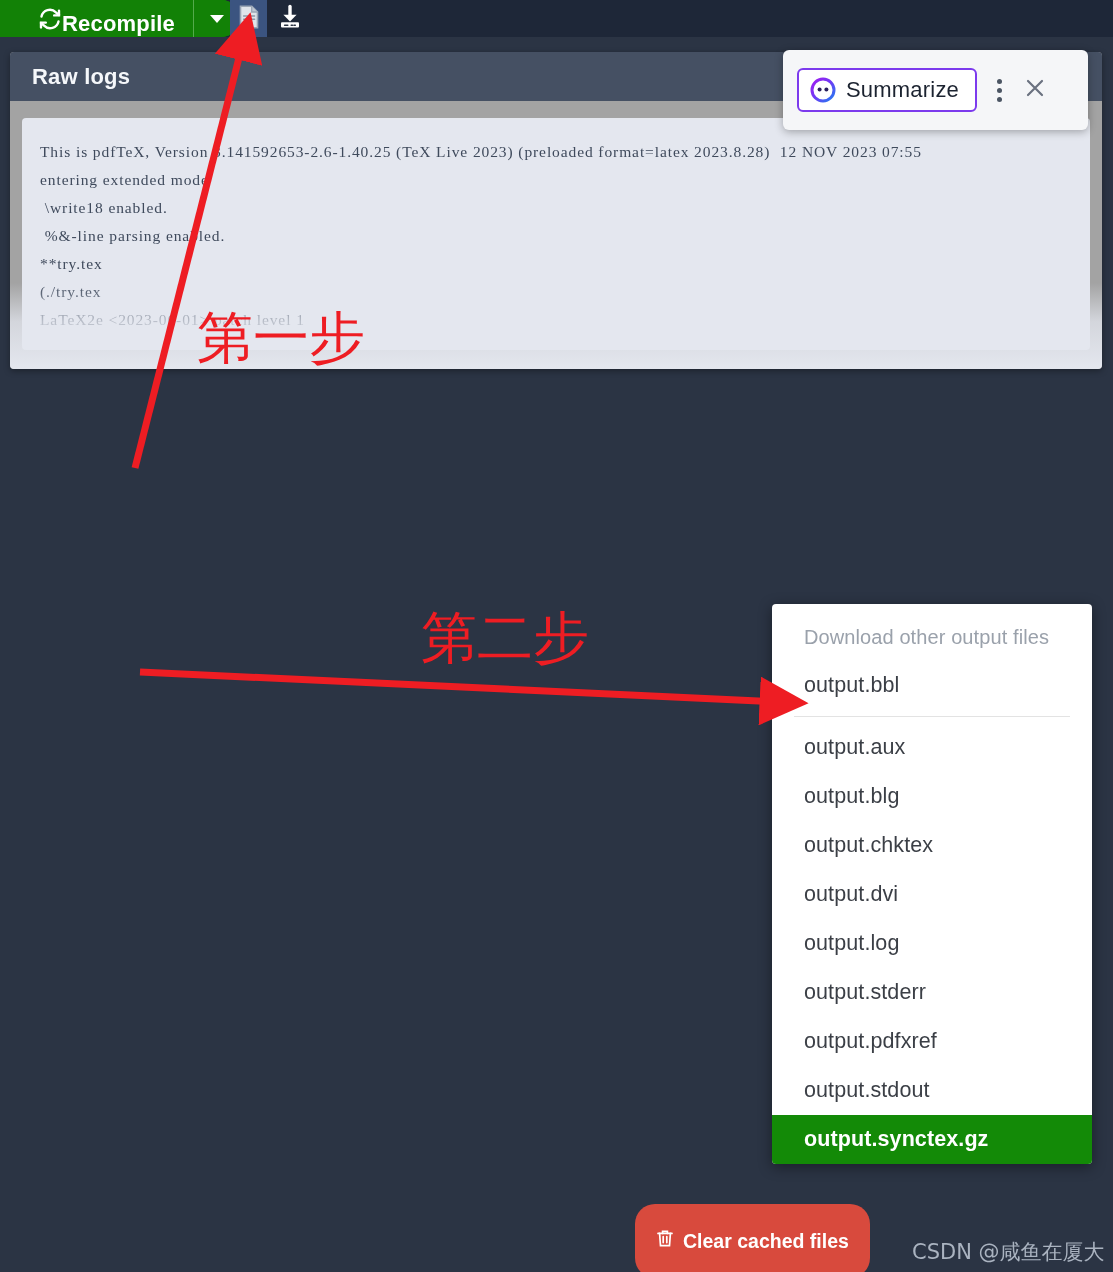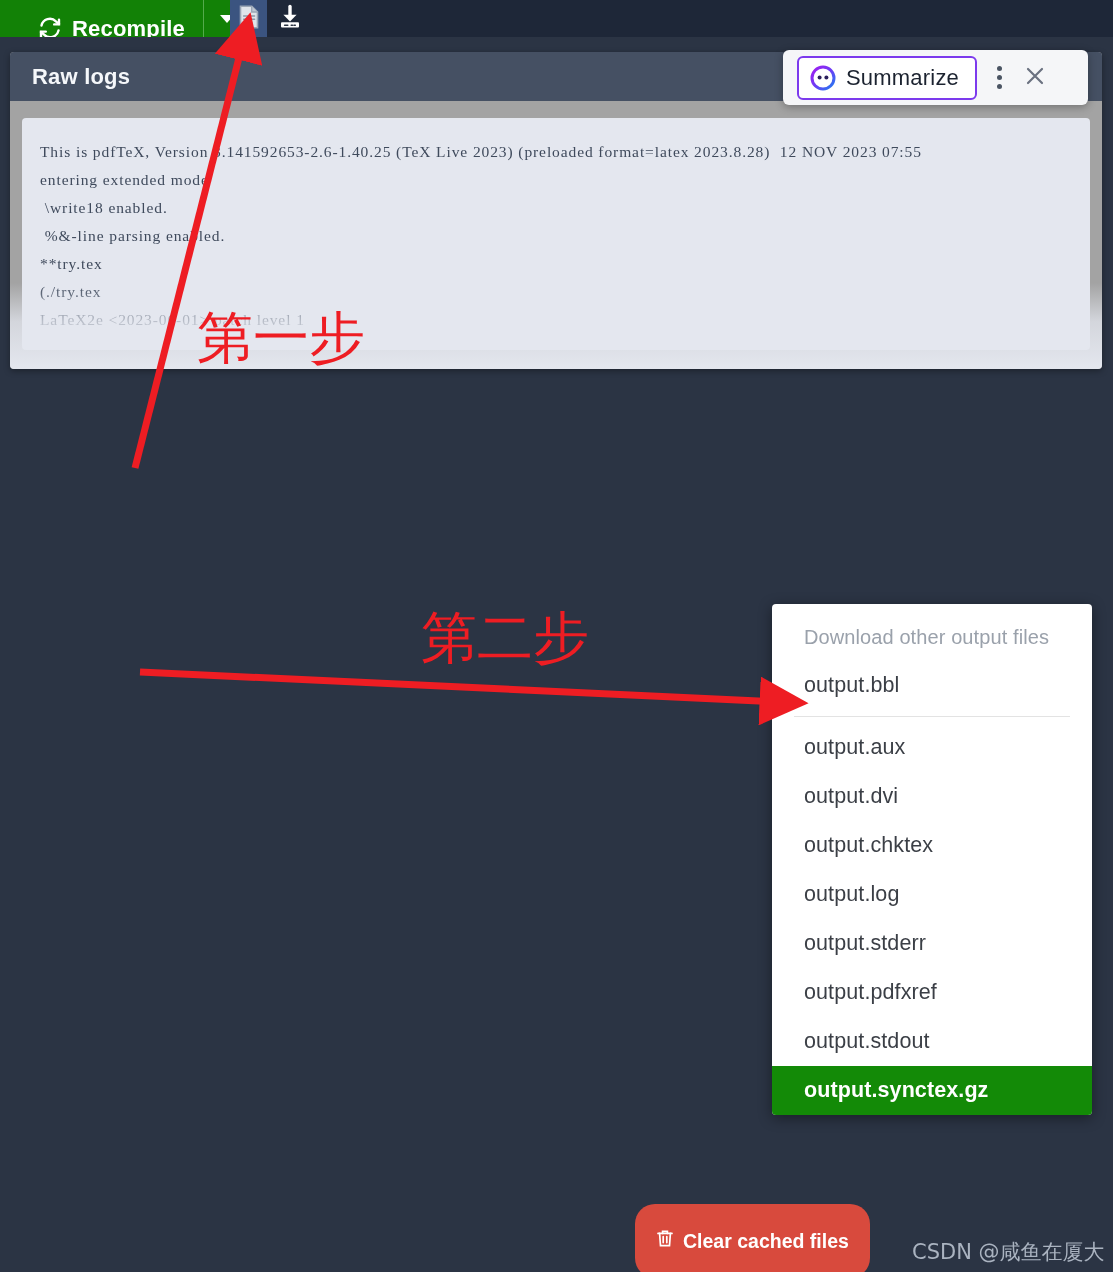--- a/index.html
+++ b/index.html
@@ -17,22 +17,22 @@
     background: #1e2738;
   }
   .recompile-wrap {
     position: absolute; left: 0; top: 0; height: 37px;
     display: flex; align-items: stretch;
     background: #138a07;
     border-radius: 0 19px 19px 0;
     overflow: hidden;
   }
   .recompile-btn {
-    display: flex; align-items: flex-start; gap: 10px;
-    padding: 16px 18px 0 38px;
+    display: flex; align-items: flex-end; 
+    padding: 9px 18px 0 38px;
     color: #ffffff; font-size: 22px; font-weight: bold;
     letter-spacing: .2px; cursor: pointer;
     background: #128106;
   }
   .recompile-divider { width: 1px; background: rgba(255,255,255,.28); }
   .recompile-caret {
     width: 46px; display: flex; align-items: center; justify-content: center;
     cursor: pointer; background: #128106;
   }
   .caret-down {
@@ -75,21 +75,21 @@
     white-space: pre-wrap;
   }
   .log-fade {
     position: absolute; left: 0; right: 0; bottom: 0; height: 86px;
     background: linear-gradient(to bottom, rgba(228,231,239,0) 0%, rgba(228,231,239,.75) 45%, rgba(228,231,239,1) 100%);
     pointer-events: none;
   }
 
   
   .summarize-pop {
-    position: absolute; left: 783px; top: 50px; width: 305px; height: 55px;
+    position: absolute; left: 783px; top: 50px; width: 305px; height: 80px;
     background: #f5f6f8; border-radius: 6px 6px 6px 6px;
     box-shadow: 0 2px 8px rgba(0,0,0,.3);
     display: flex; align-items: center; padding: 0 14px;
   }
   .summarize-btn {
     display: flex; align-items: center; gap: 10px;
     background: #ffffff;
     border: 2px solid #7c3aed; border-radius: 6px;
     padding: 7px 16px 7px 11px; cursor: pointer;
   }
@@ -243,22 +243,23 @@
       </svg>
     </div>
   </div>
 
   <div class="dropdown">
     <div class="dd-header">Download other output files</div>
     <div class="dd-item">output.bbl</div>
     <div class="dd-sep"></div>
     <div id="dd-list">
         <div class="dd-item">output.aux</div>
+        <div class="dd-item">output.blg</div>
+        <div class="dd-item">output.chktex</div>
         <div class="dd-item">output.dvi</div>
-        <div class="dd-item">output.chktex</div>
         <div class="dd-item">output.log</div>
         <div class="dd-item">output.stderr</div>
         <div class="dd-item">output.pdfxref</div>
         <div class="dd-item">output.stdout</div>
         <div class="dd-item selected">output.synctex.gz</div>
       </div>
   </div>
 
   <div class="btm-btns">
     <div class="btn btn-red">

